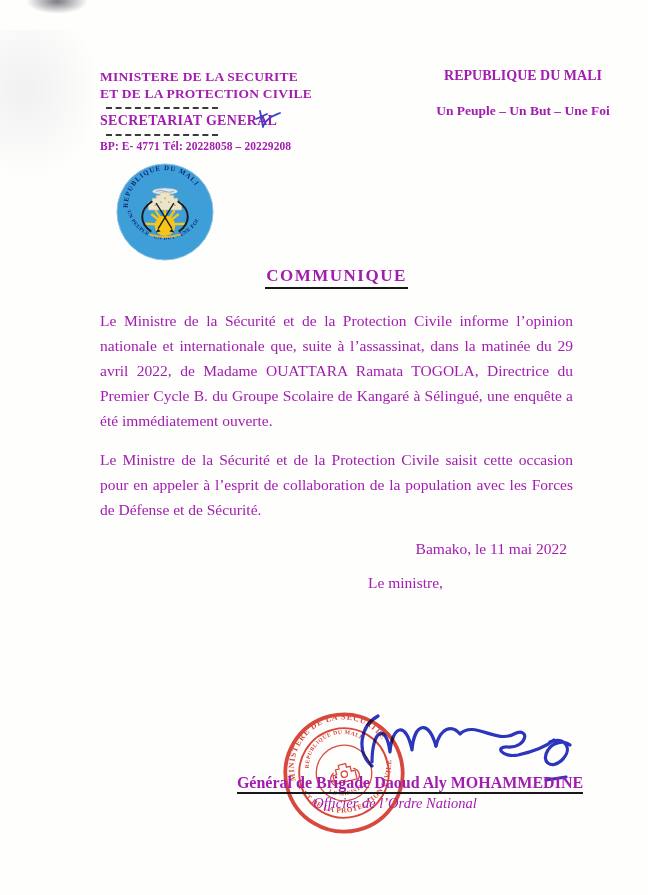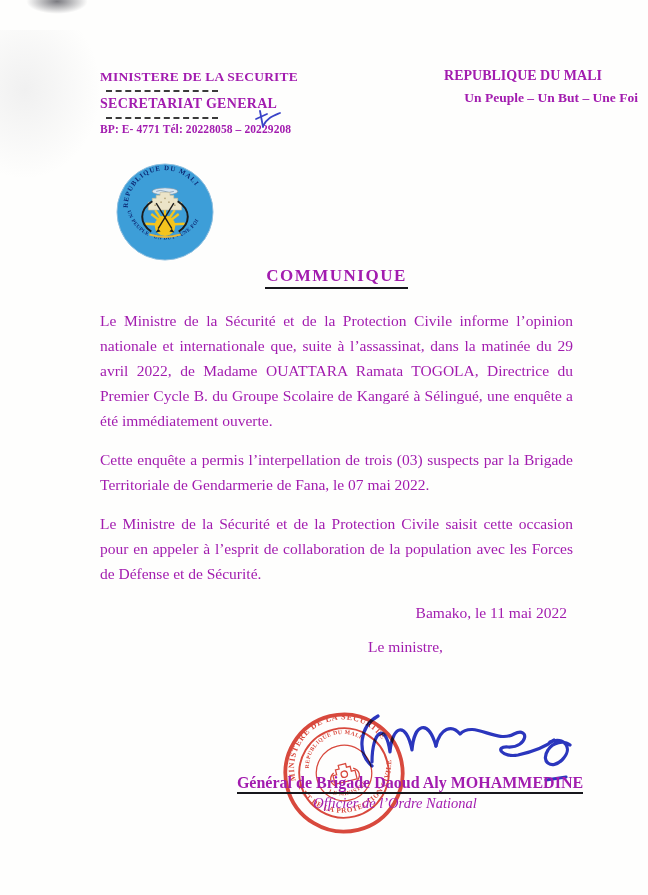--- a/index.html
+++ b/index.html
@@ -16,21 +16,21 @@
     background:radial-gradient(ellipse at 30% 40%,rgba(120,120,130,.10),rgba(120,120,130,0) 70%);}
   
   .hdr-left{position:absolute;left:100px;top:68px;width:220px;font-weight:bold;}
   .hdr-left .l1{font-size:13.5px;line-height:17px;letter-spacing:.2px;}
   .dashline{width:112px;border-top:2px dashed #3a3a3a;margin:5px 0 4px 6px;height:0;}
   .secgen{font-size:14px;letter-spacing:.3px;margin-top:2px;}
   .bpline{font-size:11.5px;letter-spacing:.1px;margin-top:0;white-space:nowrap;}
   .paraph{position:absolute;left:252px;top:108px;}
   .hdr-right{position:absolute;left:408px;top:68px;width:230px;text-align:center;font-weight:bold;}
   .hdr-right .l1{font-size:14px;}
-  .hdr-right .l2{font-size:13.5px;margin-top:6px;text-align:right;}
+  .hdr-right .l2{font-size:13.5px;margin-top:19px;}
   
   .emblem{position:absolute;left:116px;top:163px;width:98px;height:98px;}
   
   .title-wrap{position:absolute;left:100px;top:266px;width:473px;text-align:center;}
   .title{display:inline-block;font-weight:bold;font-size:17px;letter-spacing:1.5px;
     border-bottom:2.5px solid #17171c;padding:0 1px 1px;text-align:right;}
   
   .body-col{position:absolute;left:100px;top:308px;width:473px;font-size:15.5px;line-height:25px;}
   .body-col p{margin:0 0 14px 0;text-align:justify;}
   .dateline{margin-top:11px;text-align:right;padding-right:6px;font-size:15.5px;}
@@ -48,20 +48,21 @@
 </head>
 <body>
 
 <div class="page">
 
   <div class="smudge-a"></div>
   <div class="smudge-b"></div>
 
   <div class="hdr-left">
     <div class="l1">MINISTERE DE LA SECURITE</div>
+    <div class="l1">ET DE LA PROTECTION CIVILE</div>
     <div class="dashline"></div>
     <div class="secgen">SECRETARIAT GENERAL</div>
     <div class="dashline"></div>
     <div class="bpline">BP: E- 4771 Tél: 20228058 – 20229208</div>
   </div>
 
   <svg class="paraph" width="30" height="26" viewBox="0 0 30 26">
     <g stroke="#3a43c8" stroke-width="1.8" fill="none" stroke-linecap="round">
       <path d="M 8,3 L 11,19"></path>
       <path d="M 4,11 L 15,6"></path>
@@ -125,21 +126,20 @@
       <path d="M 43,67 l -2.5,4 l 5,-1 z"></path>
     </g>
   </svg>
 
   <div class="title-wrap">
     <span class="title">COMMUNIQUE</span>
   </div>
 
   <div class="body-col">
     <p>Le Ministre de la Sécurité et de la Protection Civile informe l’opinion nationale et internationale que, suite à l’assassinat, dans la matinée du 29 avril 2022, de Madame OUATTARA Ramata TOGOLA, Directrice du Premier Cycle B. du Groupe Scolaire de Kangaré à Sélingué, une enquête a été immédiatement ouverte.</p>
-    <p>Cette enquête a permis l’interpellation de trois (03) suspects par la Brigade Territoriale de Gendarmerie de Fana, le 07 mai 2022.</p>
     <p>Le Ministre de la Sécurité et de la Protection Civile saisit cette occasion pour en appeler à l’esprit de collaboration de la population avec les Forces de Défense et de Sécurité.</p>
     <div class="dateline">Bamako, le 11 mai 2022</div>
     <div class="ministre">Le ministre,</div>
   </div>
 
   <svg class="sig" width="250" height="92" viewBox="0 0 250 92">
     <g stroke="#2b36bd" stroke-width="3.2" fill="none" stroke-linecap="round" stroke-linejoin="round">
       <path d="M 30,16 C 12,26 8,52 24,66"></path>
       <path d="M 24,62 C 24,30 38,22 42,52 C 44,26 58,20 64,50 C 66,24 80,18 88,46"></path>
       <path d="M 88,46 C 92,28 104,24 112,34 C 126,20 148,44 166,34 C 182,26 180,48 160,47 C 146,46 154,58 170,55 C 188,51 200,45 206,40"></path>

